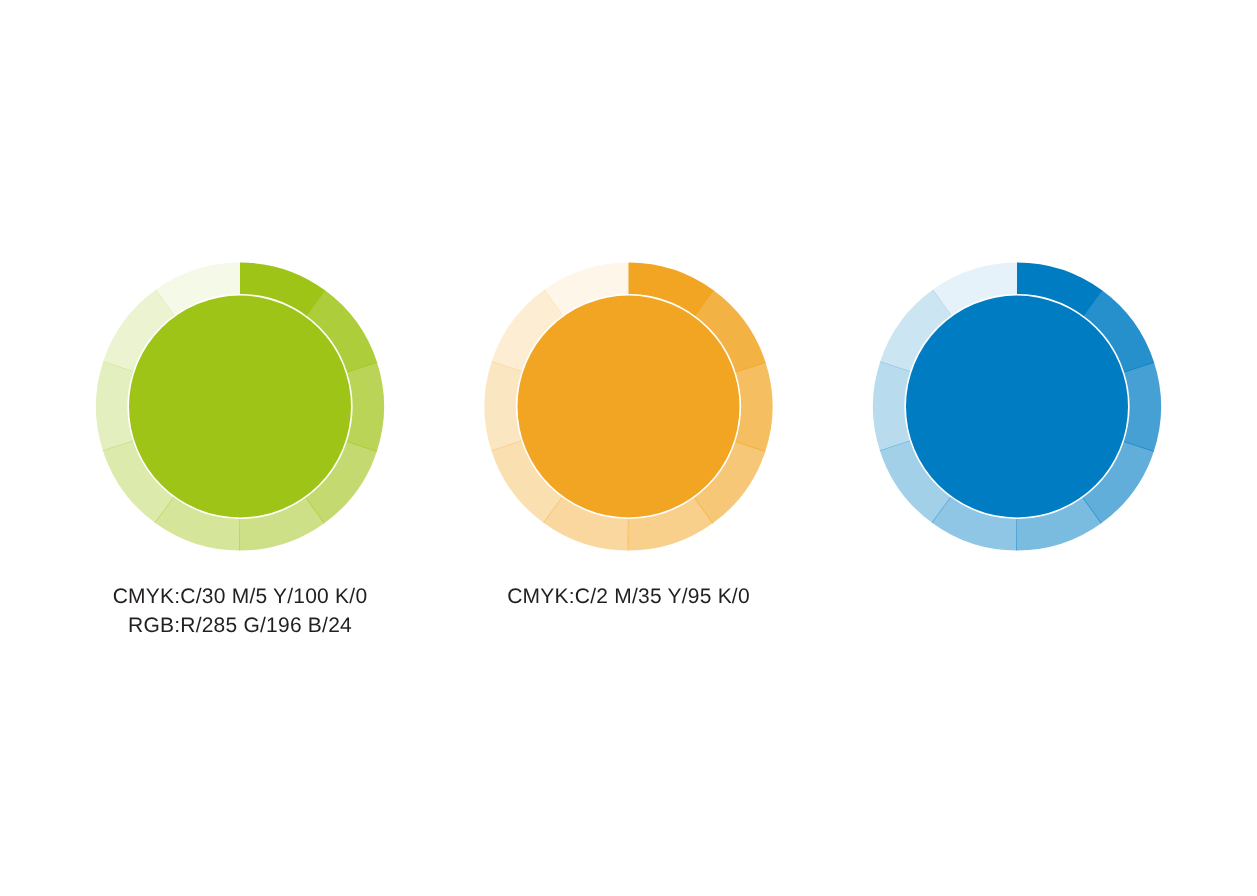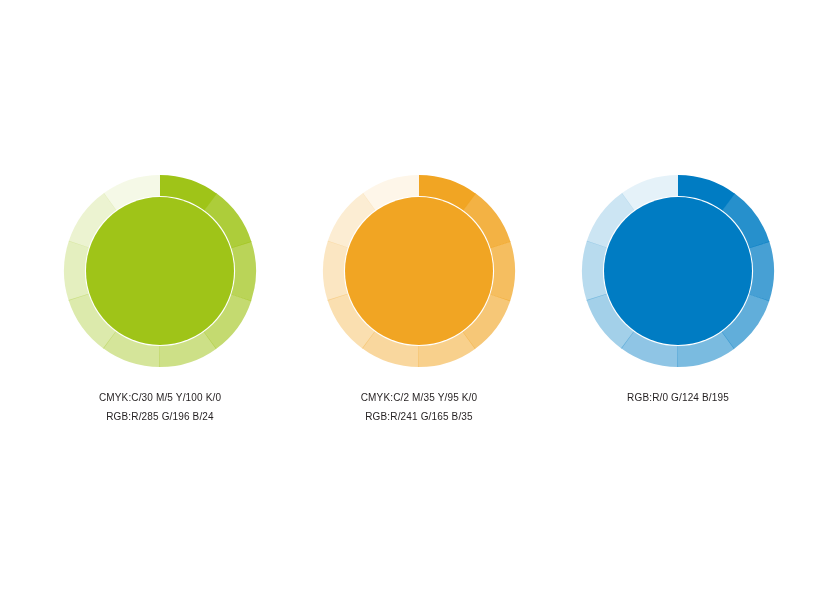--- a/index.html
+++ b/index.html
@@ -46,21 +46,21 @@
     height: 192px;
     overflow: visible;
   }
   .swatch-caption {
     position: absolute;
     top: 388px;
     left: 0;
     width: 100%;
     text-align: center;
     color: #231f20;
-    font-size: 10px;
+    font-size: 14px;
     line-height: 19px;
     letter-spacing: 0.15px;
     white-space: nowrap;
   }
   .caption-line {
     display: block;
   }
 </style>
 </head>
 <body>
@@ -102,21 +102,20 @@
             <path d="M39.57 173.67 A96 96 0 0 1 4.52 125.11 L24.53 118.74 A75 75 0 0 0 51.92 156.68 Z" fill="#f1a523" fill-opacity="0.36"></path>
             <path d="M4.70 125.67 A96 96 0 0 1 4.88 65.78 L24.81 72.39 A75 75 0 0 0 24.67 119.18 Z" fill="#f1a523" fill-opacity="0.28"></path>
             <path d="M4.70 66.33 A96 96 0 0 1 40.05 17.99 L52.29 35.06 A75 75 0 0 0 24.67 72.82 Z" fill="#f1a523" fill-opacity="0.2"></path>
             <path d="M39.57 18.33 A96 96 0 0 1 96.59 0.00 L96.46 21.00 A75 75 0 0 0 51.92 35.32 Z" fill="#f1a523" fill-opacity="0.1"></path>
           </g>
           <circle cx="96" cy="96" r="74" fill="#f1a523"></circle>
         </svg>
       </div>
       <div class="swatch-caption">
         <span class="caption-line">CMYK:C/2  M/35  Y/95  K/0</span>
-        <span class="caption-line">RGB:R/241  G/165  B/35</span>
       </div>
     </div>
     <div class="swatch">
       <div class="swatch-wheel">
         <svg viewBox="0 0 192 192">
           <g>
             <path d="M96.00 0.00 A96 96 0 0 1 152.90 18.68 L140.45 35.59 A75 75 0 0 0 96.00 21.00 Z" fill="#007cc3" fill-opacity="1"></path>
             <path d="M152.43 18.33 A96 96 0 0 1 187.48 66.89 L167.47 73.26 A75 75 0 0 0 140.08 35.32 Z" fill="#007cc3" fill-opacity="0.85"></path>
             <path d="M187.30 66.33 A96 96 0 0 1 187.12 126.22 L167.19 119.61 A75 75 0 0 0 167.33 72.82 Z" fill="#007cc3" fill-opacity="0.72"></path>
             <path d="M187.30 125.67 A96 96 0 0 1 151.95 174.01 L139.71 156.94 A75 75 0 0 0 167.33 119.18 Z" fill="#007cc3" fill-opacity="0.62"></path>
@@ -124,16 +123,15 @@
             <path d="M96.00 192.00 A96 96 0 0 1 39.10 173.32 L51.55 156.41 A75 75 0 0 0 96.00 171.00 Z" fill="#007cc3" fill-opacity="0.44"></path>
             <path d="M39.57 173.67 A96 96 0 0 1 4.52 125.11 L24.53 118.74 A75 75 0 0 0 51.92 156.68 Z" fill="#007cc3" fill-opacity="0.36"></path>
             <path d="M4.70 125.67 A96 96 0 0 1 4.88 65.78 L24.81 72.39 A75 75 0 0 0 24.67 119.18 Z" fill="#007cc3" fill-opacity="0.28"></path>
             <path d="M4.70 66.33 A96 96 0 0 1 40.05 17.99 L52.29 35.06 A75 75 0 0 0 24.67 72.82 Z" fill="#007cc3" fill-opacity="0.2"></path>
             <path d="M39.57 18.33 A96 96 0 0 1 96.59 0.00 L96.46 21.00 A75 75 0 0 0 51.92 35.32 Z" fill="#007cc3" fill-opacity="0.1"></path>
           </g>
           <circle cx="96" cy="96" r="74" fill="#007cc3"></circle>
         </svg>
       </div>
       <div class="swatch-caption">
-        <span class="caption-line">RGB:R/0  G/124  B/195</span>
       </div>
     </div>
   </div>
 
 </body></html>

